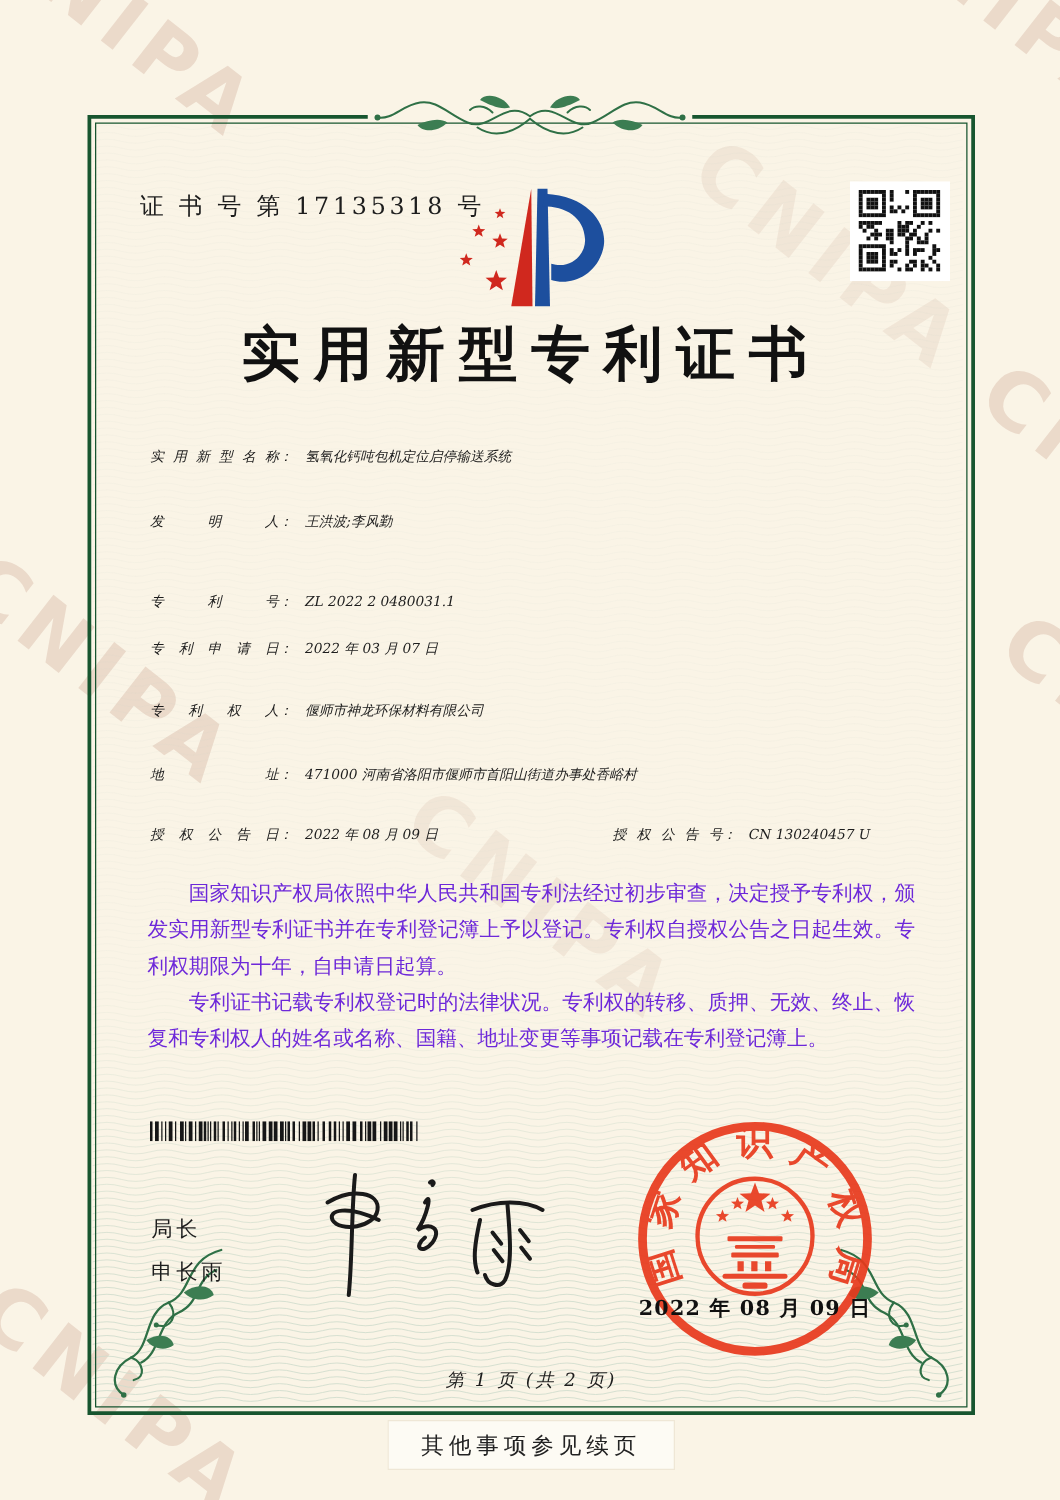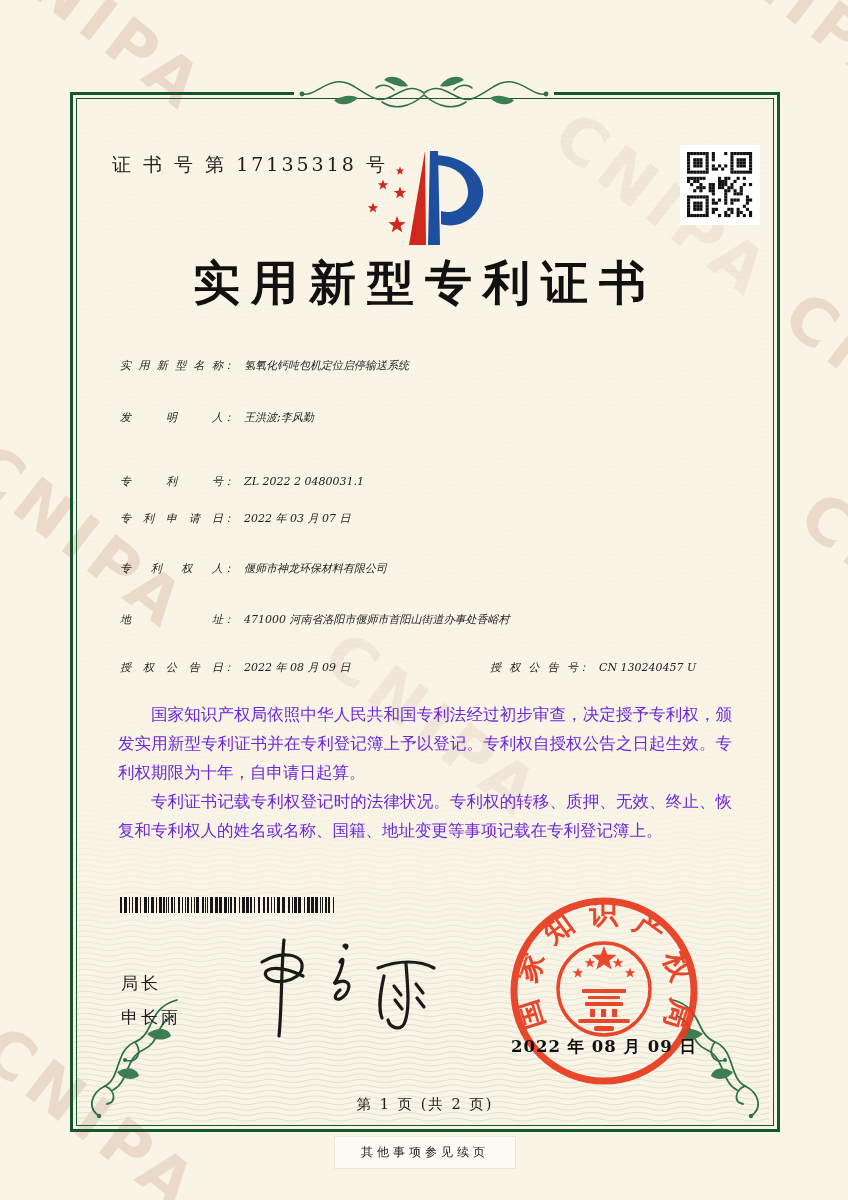--- a/index.html
+++ b/index.html
@@ -54,28 +54,28 @@
   .paras p{margin:0;text-indent:2em;}
   .signer{position:absolute;left:121px;font-size:17px;letter-spacing:3px;}
   #signature{position:absolute;left:248px;top:928px;}
   #seal{position:absolute;left:506px;top:893px;}
   .seal-date{
     position:absolute;left:506px;top:1036px;width:196px;text-align:center;
     font-size:16.5px;font-weight:600;letter-spacing:1px;color:#101010;
   }
   .page-info{
     position:absolute;left:70px;top:1095px;width:710px;text-align:center;
-    font-size:14.5px;letter-spacing:2px;
+    font-size:14.5px;letter-spacing:2px;font-style:italic;
   }
   .note-wrap{
     position:absolute;left:70px;top:1136px;width:710px;text-align:center;z-index:3;
   }
   .note-box{
     display:inline-block;background:#fdfbf4;border:1px solid #efe7d6;
-    padding:7px 26px;font-size:12px;letter-spacing:4px;color:#222;
+    padding:7px 26px;font-size:18px;letter-spacing:4px;color:#222;
   }
   #barcode{position:absolute;left:120px;top:897px;}
   #qr{position:absolute;left:680px;top:145px;}
   #logo{position:absolute;left:350px;top:143px;}
   .orn{position:absolute;z-index:3;}
 </style>
 </head>
 <body>
 
 <div class="wm" style="left:-30px;top:-18px">CNIPA</div>

